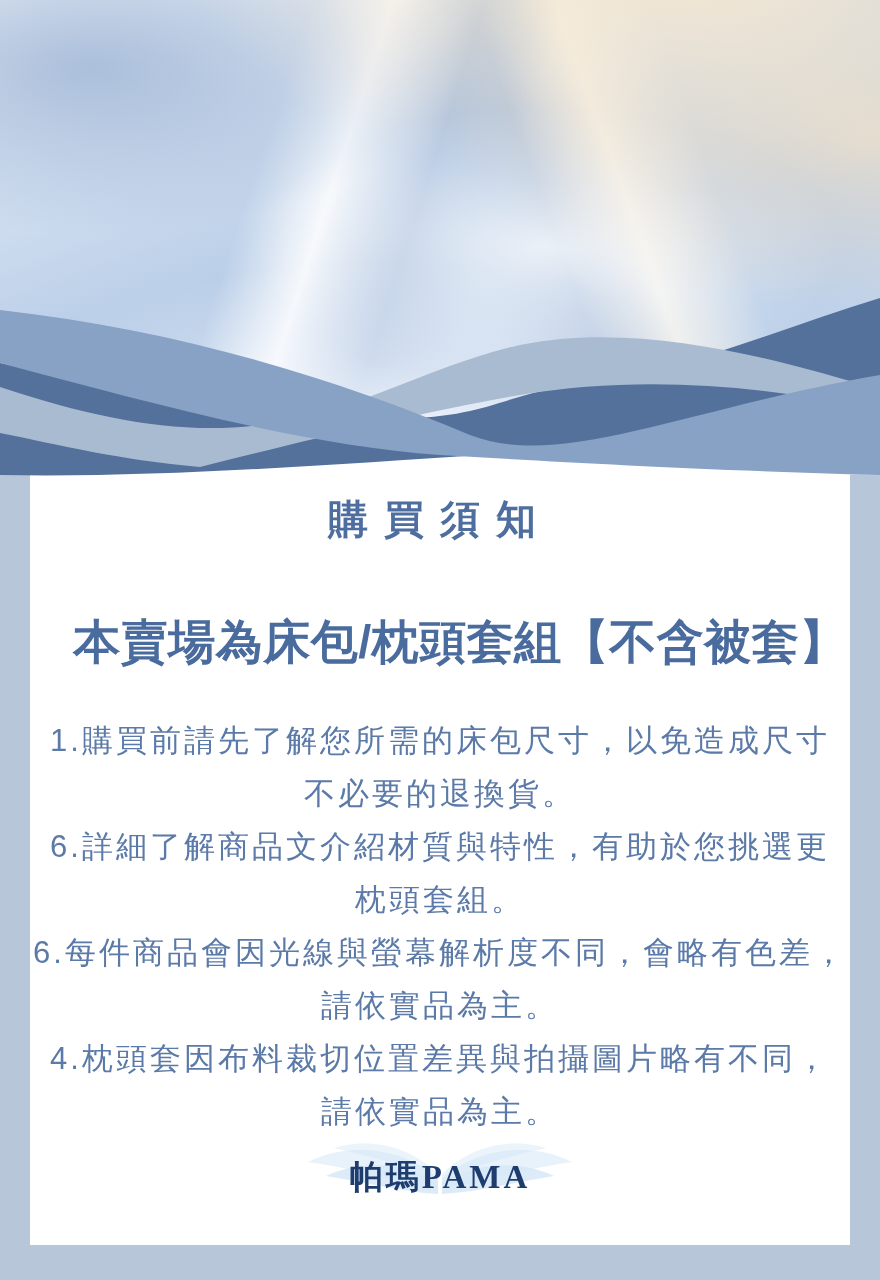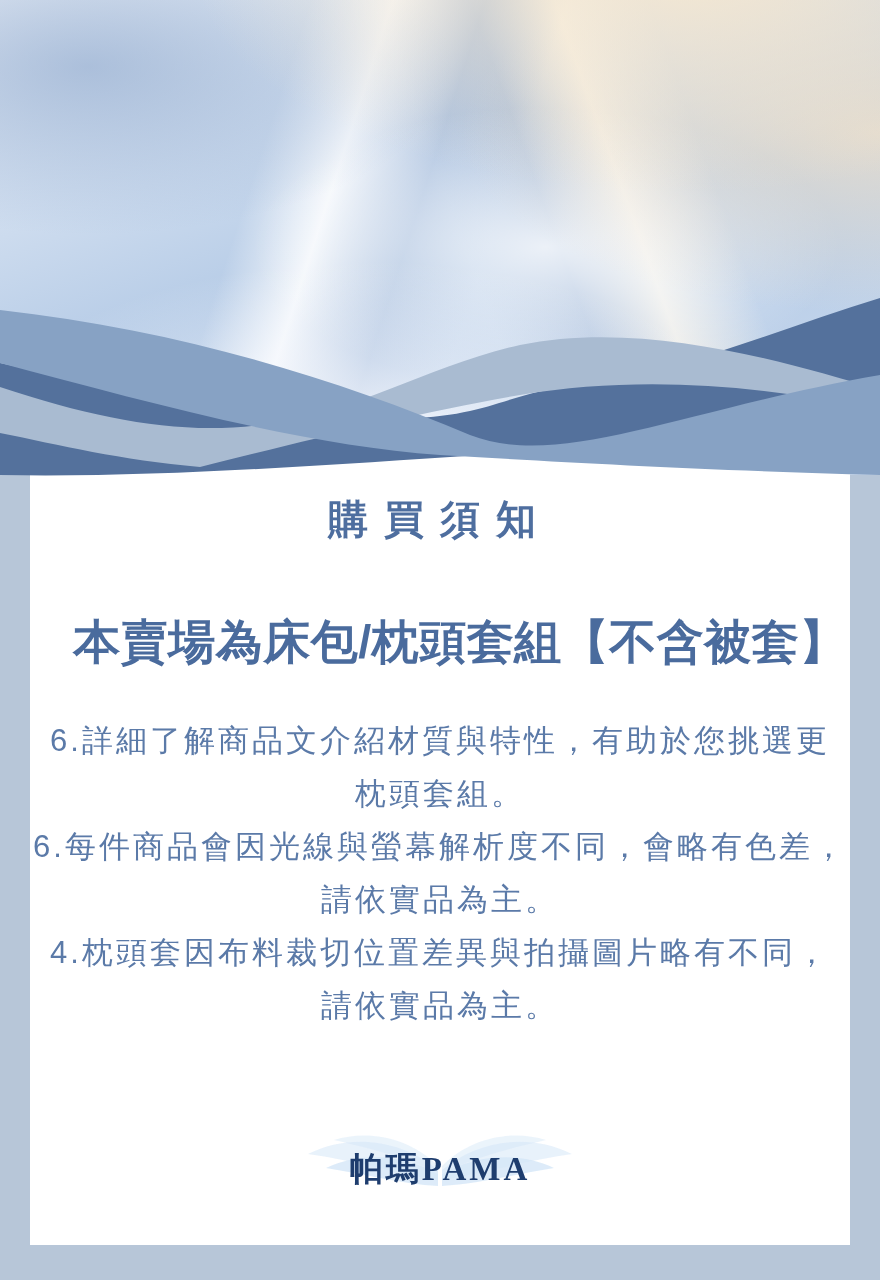--- a/index.html
+++ b/index.html
@@ -41,40 +41,44 @@
   .notice-headline{
     margin:64px 0 0 0;
     font-size:47px;font-weight:bold;color:#4a6b9d;
     letter-spacing:0.5px;white-space:nowrap;padding-left:40px;
   }
   .items{margin-top:40px;font-size:31px;color:#5b7aa8;letter-spacing:3px;line-height:53px;}
   .item{margin:0;}
   .item span{display:block;}
 
   
-  .brand{position:absolute;left:0;right:0;bottom:36px;height:80px;z-index:2;}
+  .brand{position:absolute;left:0;right:0;bottom:28px;height:80px;z-index:2;}
   .wings{position:absolute;left:50%;top:50%;transform:translate(-50%,-50%);display:block;}
   .brand-name{
     position:absolute;left:50%;top:50%;transform:translate(-50%,-50%);
     font-family:"Liberation Serif","DejaVu Serif",serif;
     font-size:33px;font-weight:bold;color:#1e3d6e;letter-spacing:3px;white-space:nowrap;
   }
 </style>
 </head>
 <body>
 
 <div class="poster">
 
   <div class="hero"></div>
 
   <div class="card">
     <h1 class="notice-title">購買須知</h1>
     <h2 class="notice-headline">本賣場為床包/枕頭套組【不含被套】</h2>
 
     <div class="items">
+      <p class="item">
+        <span>1.購買前請先了解您所需的床包尺寸，以免造成尺寸</span>
+        <span>不必要的退換貨。</span>
+      </p>
       <p class="item">
         <span>6.詳細了解商品文介紹材質與特性，有助於您挑選更</span>
         <span>枕頭套組。</span>
       </p>
       <p class="item">
         <span>6.每件商品會因光線與螢幕解析度不同，會略有色差，</span>
         <span>請依實品為主。</span>
       </p>
       <p class="item">
         <span>4.枕頭套因布料裁切位置差異與拍攝圖片略有不同，</span>

